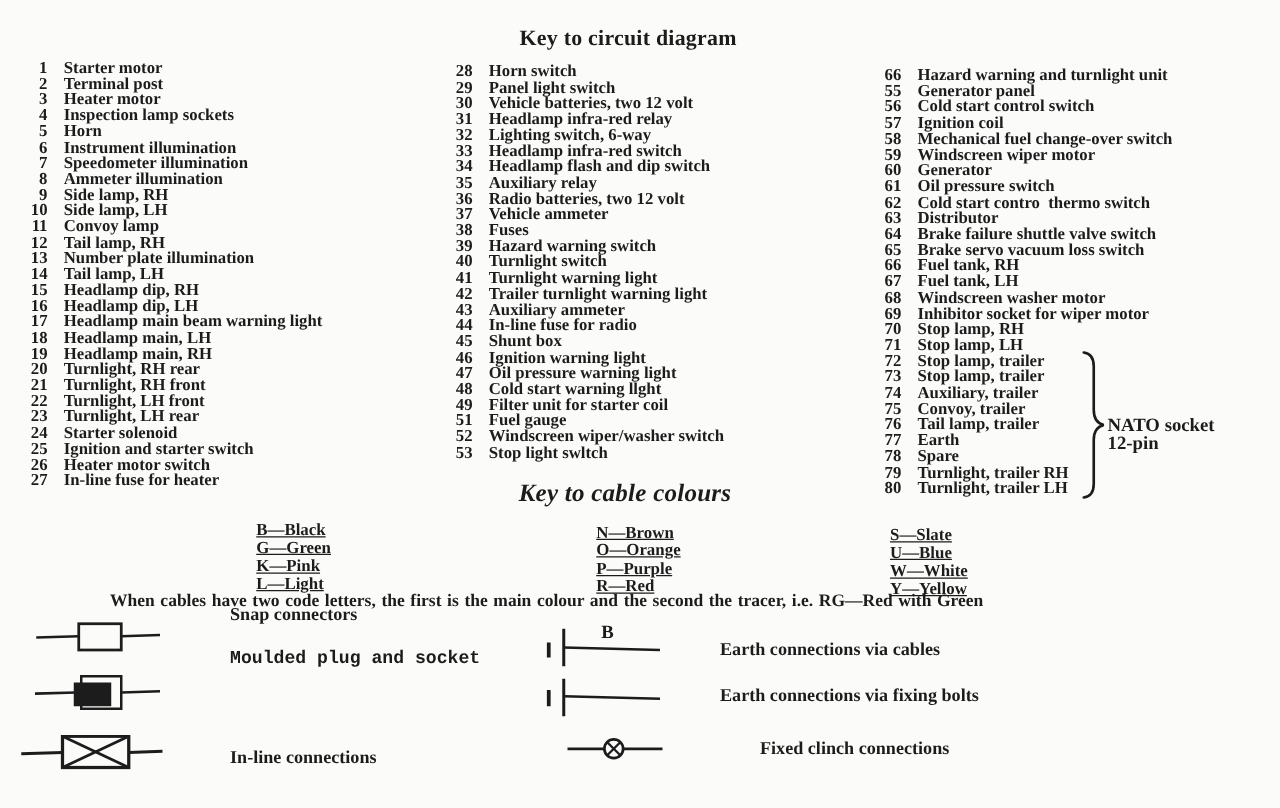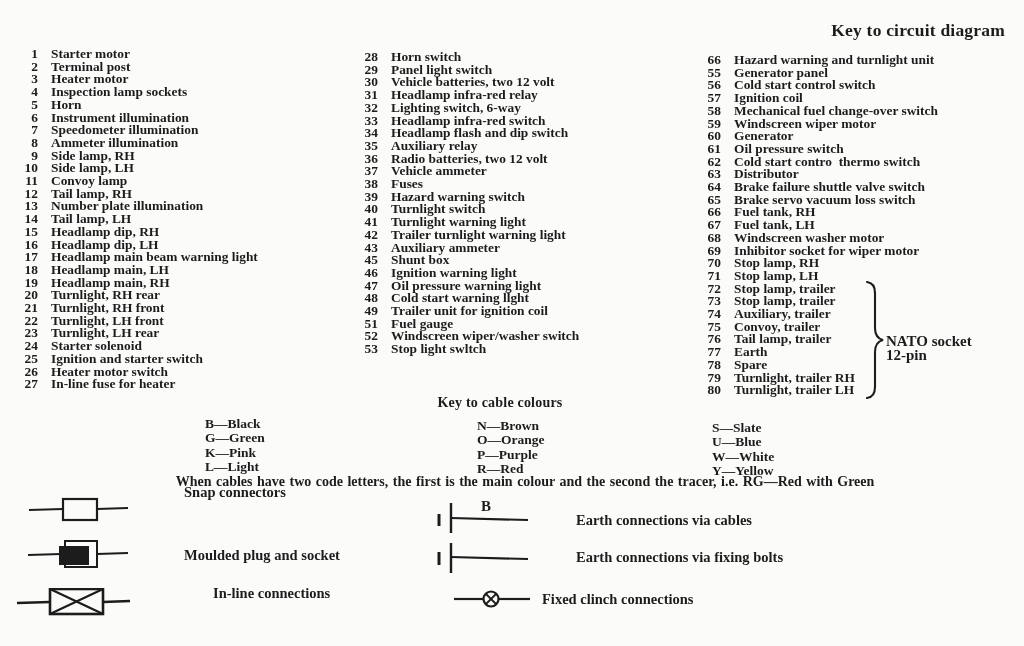--- a/index.html
+++ b/index.html
@@ -8,34 +8,34 @@
     width:1024px;height:646px;
     background:var(--paper);
     color:var(--ink);
     font-family:"Liberation Serif","DejaVu Serif",serif;
     font-weight:bold;
     position:relative;
     overflow:hidden;
   }
   .abs{position:absolute;}
   .title{font-weight:bold;letter-spacing:.2px;}
-  #main-title{top:20px;left:0;width:1005px;text-align:right;font-size:17.5px;}
-  #colours-title{top:395px;left:0;width:1000px;text-align:center;font-size:14px;}
+  #main-title{top:20px;left:0;width:1005px;text-align:center;font-size:17.5px;}
+  #colours-title{top:384px;left:0;width:1000px;text-align:center;font-size:20px;font-style:italic;}
   .kcol{position:absolute;font-size:13.4px;line-height:12.7px;}
   #circuit-col-1{left:8px;top:48px;width:332px;}
   #circuit-col-2{left:348px;top:51px;width:312px;}
   #circuit-col-3{left:691px;top:54px;width:300px;}
   .krow{display:flex;align-items:baseline;}
   .knum{flex:0 0 30px;text-align:right;}
   .klab{margin-left:13px;white-space:pre-wrap;}
-  .ccol{position:absolute;font-size:13.5px;line-height:14.4px;}
+  .ccol{position:absolute;font-size:13.5px;line-height:14.4px;text-decoration:underline;}
   #cable-col-1{left:205px;top:417px;}
   #cable-col-2{left:477px;top:419px;}
   #cable-col-3{left:712px;top:421px;}
-  #colours-note{top:474px;left:105px;width:840px;text-align:center;font-size:14px;word-spacing:1px;}
+  #colours-note{top:474px;left:88px;width:840px;font-size:14px;word-spacing:1px;}
   .legend-label{position:absolute;font-size:14.5px;white-space:nowrap;}
   .sym{position:absolute;color:var(--ink);}
   #nato-brace{left:864px;top:280px;}
   #nato-label{left:886px;top:334px;font-size:15px;line-height:14px;white-space:pre-wrap;}
   #earth-b-tag{left:481px;top:498px;font-size:15px;}
   svg{display:block;}
 </style>
 </head>
 <body>
 
@@ -210,38 +210,42 @@
     </div>
     <div class="krow">
       <span class="knum">42</span>
       <span class="klab">Trailer turnlight warning light</span>
     </div>
     <div class="krow">
       <span class="knum">43</span>
       <span class="klab">Auxiliary ammeter</span>
     </div>
     <div class="krow">
+      <span class="knum">44</span>
+      <span class="klab">In-line fuse for radio</span>
+    </div>
+    <div class="krow">
       <span class="knum">45</span>
       <span class="klab">Shunt box</span>
     </div>
     <div class="krow">
       <span class="knum">46</span>
       <span class="klab">Ignition warning light</span>
     </div>
     <div class="krow">
       <span class="knum">47</span>
       <span class="klab">Oil pressure warning light</span>
     </div>
     <div class="krow">
       <span class="knum">48</span>
       <span class="klab">Cold start warning llght</span>
     </div>
     <div class="krow">
       <span class="knum">49</span>
-      <span class="klab">Trailer unit for ignition coil</span>
+      <span class="klab">Filter unit for starter coil</span>
     </div>
     <div class="krow">
       <span class="knum">51</span>
       <span class="klab">Fuel gauge</span>
     </div>
     <div class="krow">
       <span class="knum">52</span>
       <span class="klab">Windscreen wiper/washer switch</span>
     </div>
     <div class="krow">
@@ -399,32 +403,32 @@
 <div class="legend-label" style="left:184px;top:484px;text-align:right;">Snap connectors</div>
 
 <div class="sym" style="left:28px;top:540px;">
   <svg width="102" height="30" viewBox="0 0 102 30">
     <line x1="0" y1="15" x2="33" y2="14" stroke="currentColor" stroke-width="2.2"></line>
     <rect x="37" y="1" width="32" height="26" fill="none" stroke="currentColor" stroke-width="2"></rect>
     <rect x="31" y="6" width="30" height="19" fill="currentColor"></rect>
     <line x1="69" y1="14" x2="100" y2="13" stroke="currentColor" stroke-width="2.2"></line>
   </svg>
 </div>
-<div class="legend-label" style="left:184px;top:547px;">Moulded plug and socket</div>
+<div class="legend-label" style="left:184px;top:519px;font-family:Liberation Mono, monospace;">Moulded plug and socket</div>
 
 <div class="sym" style="left:16px;top:588px;">
   <svg width="116" height="28" viewBox="0 0 116 28">
     <line x1="1" y1="15" x2="34" y2="14" stroke="currentColor" stroke-width="2.6"></line>
     <rect x="34" y="1" width="53" height="25" fill="none" stroke="currentColor" stroke-width="2.6"></rect>
     <line x1="34" y1="1" x2="87" y2="26" stroke="currentColor" stroke-width="2.2"></line>
     <line x1="34" y1="26" x2="87" y2="1" stroke="currentColor" stroke-width="2.2"></line>
     <line x1="87" y1="14" x2="114" y2="13" stroke="currentColor" stroke-width="2.6"></line>
   </svg>
 </div>
-<div class="legend-label" style="left:184px;top:585px;margin-left:29px;">In-line connections</div>
+<div class="legend-label" style="left:184px;top:598px;">In-line connections</div>
 
 <div class="sym" style="left:434px;top:496px;">
   <svg width="98" height="40" viewBox="0 0 98 40">
     <line x1="5" y1="18" x2="5" y2="30" stroke="currentColor" stroke-width="3"></line>
     <line x1="17" y1="7" x2="17" y2="37" stroke="currentColor" stroke-width="2.4"></line>
     <line x1="17" y1="22" x2="94" y2="24" stroke="currentColor" stroke-width="2.2"></line>
   </svg>
 </div>
 <div class="abs" id="earth-b-tag">B</div>
 <div class="legend-label" style="left:576px;top:512px;">Earth connections via cables</div>
@@ -440,13 +444,13 @@
 
 <div class="sym" style="left:452px;top:586px;">
   <svg width="82" height="26" viewBox="0 0 82 26">
     <line x1="2" y1="13" x2="31" y2="13" stroke="currentColor" stroke-width="2.2"></line>
     <circle cx="39" cy="13" r="7.5" fill="none" stroke="currentColor" stroke-width="2.2"></circle>
     <line x1="34" y1="8" x2="44" y2="18" stroke="currentColor" stroke-width="1.8"></line>
     <line x1="34" y1="18" x2="44" y2="8" stroke="currentColor" stroke-width="1.8"></line>
     <line x1="47" y1="13" x2="78" y2="13" stroke="currentColor" stroke-width="2.2"></line>
   </svg>
 </div>
-<div class="legend-label" style="left:542px;top:591px;font-family:Liberation Serif, serif;">Fixed clinch connections</div>
+<div class="legend-label" style="left:608px;top:591px;font-family:Liberation Serif, serif;">Fixed clinch connections</div>
 
 </body></html>

